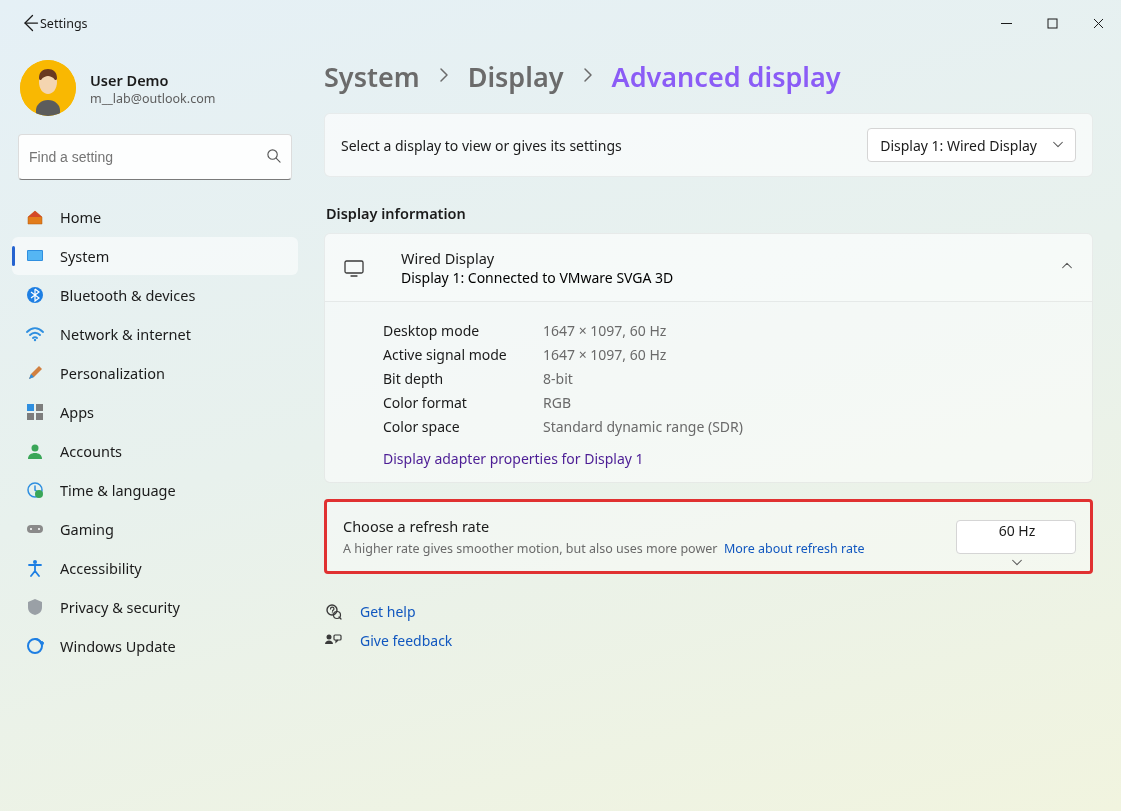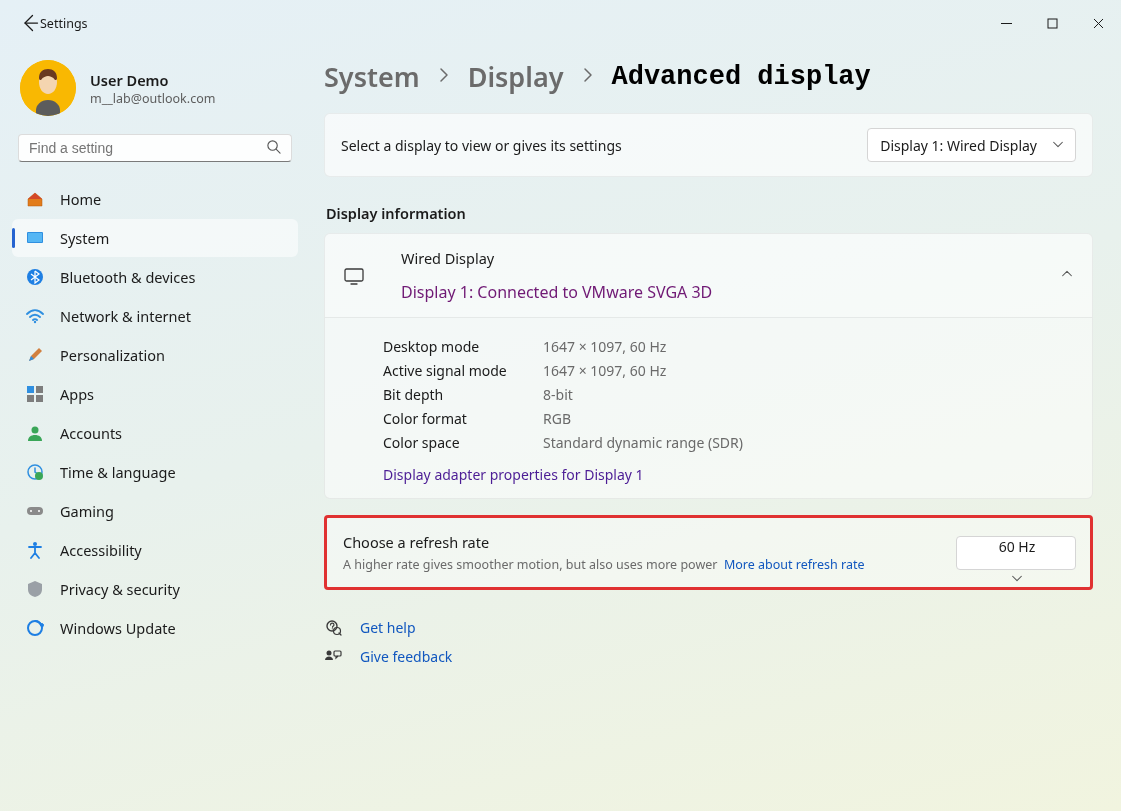--- a/index.html
+++ b/index.html
@@ -36,21 +36,21 @@
   .avatar svg { width: 56px; height:56px; }
   .user-name { font-size:14.5px; font-weight:600; }
   .user-email { font-size:12.5px; color:#5d5d5d; }
   .search {
     margin: 2px 6px 18px 6px;
     display:flex; align-items:center;
     background:#fdfefe;
     border:1px solid #dcdcdc;
     border-bottom:1.5px solid #7a7a7a;
     border-radius:4px;
-    height:28px; padding:0 10px;
+    height:46px; padding:0 10px;
     justify-content:space-between;
   }
   .search input {
     border:none; outline:none; background:transparent; font-size:14px;
     flex:1;
   }
   .nav { list-style:none; }
   .nav li {
     display:flex; align-items:center; gap:16px;
     height:38px; padding:0 12px 0 14px;
@@ -70,21 +70,21 @@
   .nav .ico { width:18px; height:18px; display:flex; align-items:center; justify-content:center; }
 
   .main {
     flex:1; padding: 12px 28px 20px 14px;
   }
   .breadcrumb {
     display:flex; align-items:center; gap:16px;
     margin-bottom:18px;
   }
   .breadcrumb .crumb { font-size:27px; font-weight:600; color:#6b6b6b; }
-  .breadcrumb .crumb.current { color:#000000;font-family:Liberation Mono, monospace; }
+  .breadcrumb .crumb.current { color:#8b5cf6; }
   .breadcrumb .sep svg { width:16px; height:16px; }
   .card {
     background: rgba(255,255,255,0.62);
     border:1px solid rgba(0,0,0,0.06);
     border-radius:6px;
     padding: 18px 16px;
   }
   .select-display-card {
     display:flex; align-items:center; justify-content:space-between;
     padding: 14px 16px;
@@ -103,21 +103,21 @@
     padding: 14px 18px;
     border-bottom:1px solid rgba(0,0,0,0.07);
     border-radius:6px 6px 0 0;
     justify-content:space-between;
     background: rgba(255,255,255,0.62);
     border:1px solid rgba(0,0,0,0.06);
     border-bottom:none;
   }
   .display-header-left { display:flex; align-items:center; gap:36px; }
   .dh-title { font-size:14.5px; }
-  .dh-sub { font-size:16px; color:#701a75; margin-top:13px;}
+  .dh-sub { font-size:14px; color:#000000; margin-top:0;}
 
   .info-card {
     border:1px solid rgba(0,0,0,0.06);
     background: rgba(255,255,255,0.5);
     border-radius:0 0 6px 6px;
     padding: 14px 20px 14px 58px;
   }
   .info-row { display:flex; align-items:center; gap:24px; margin:5px 0; font-size:14px;}
   .info-row .k { width: 136px; }
   .info-row .v { color:#6a6a6a; }

